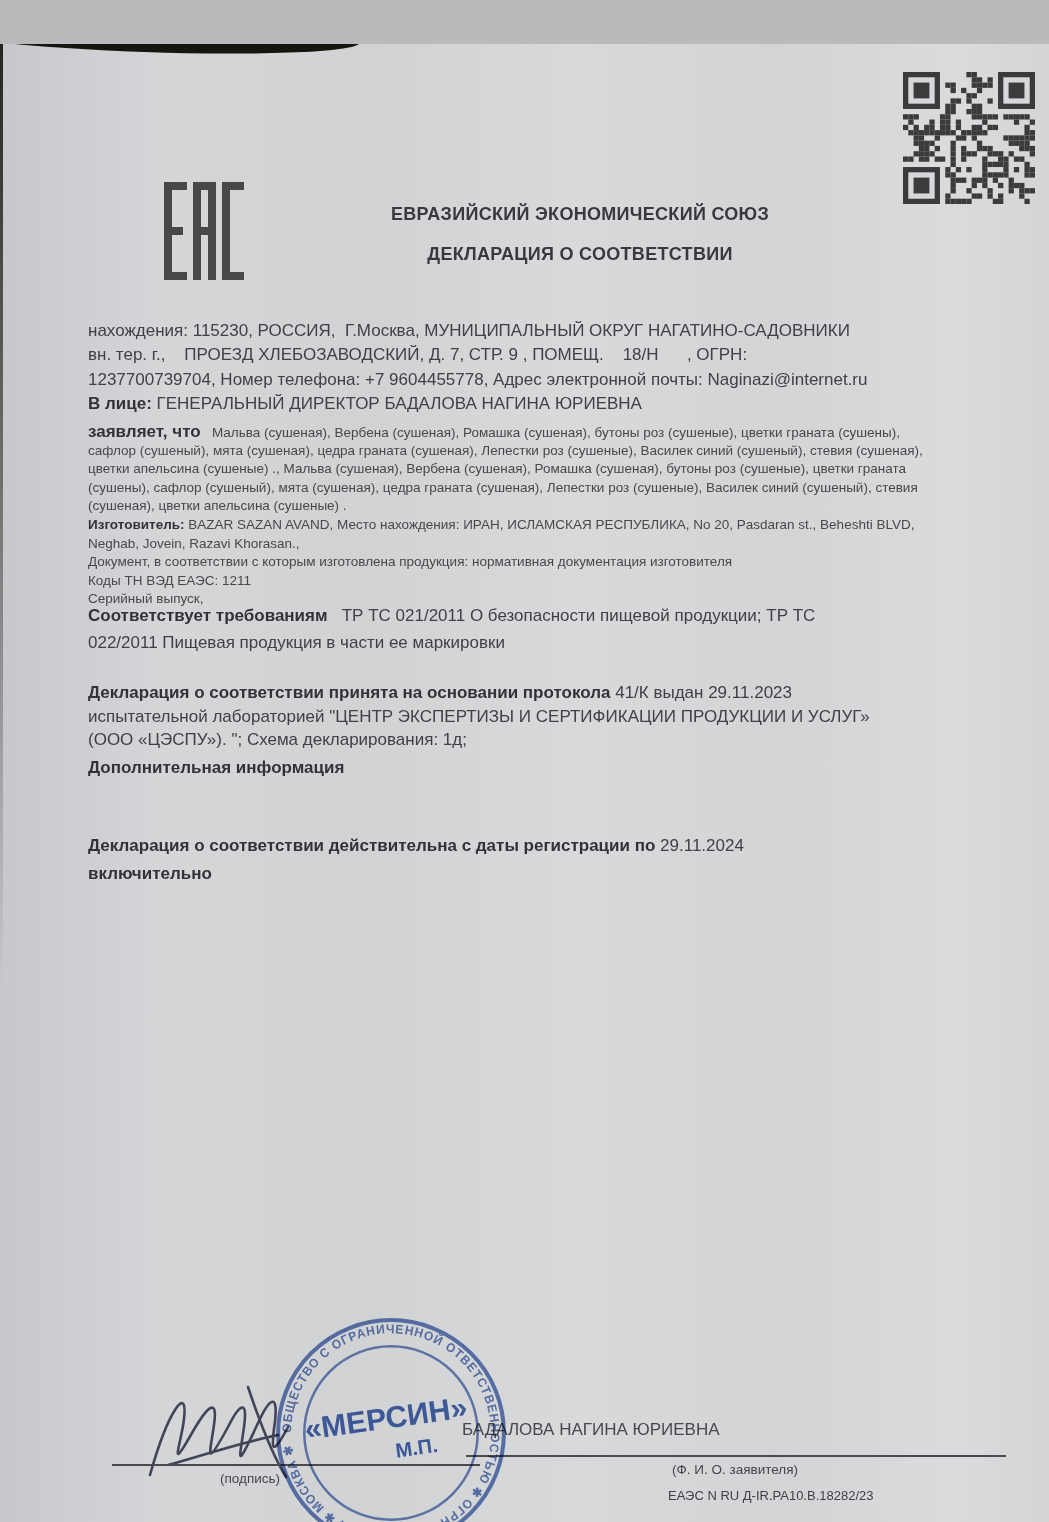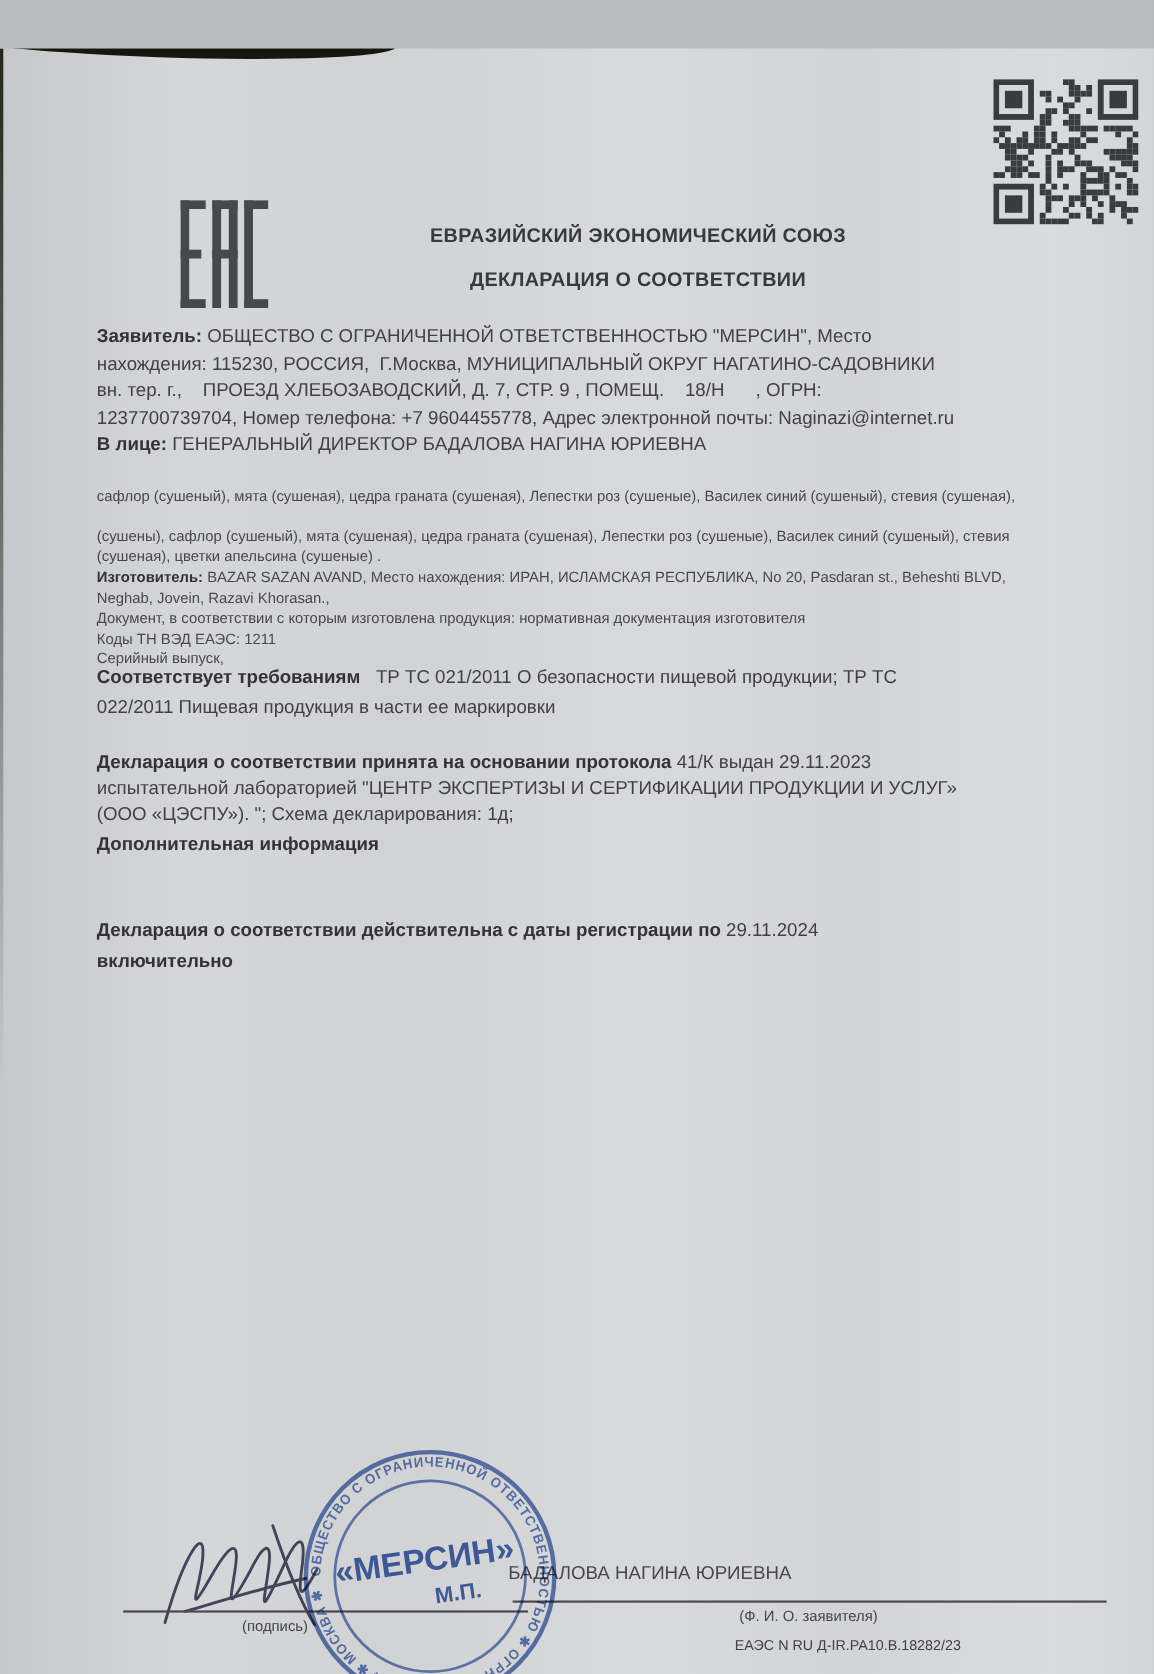--- a/index.html
+++ b/index.html
@@ -256,27 +256,28 @@
       <rect x="98.8" y="5.2" width="26" height="26" fill="#d7d8da"></rect>
       <rect x="104" y="10.4" width="15.600000000000001" height="15.600000000000001" fill="#3a3b3c"></rect>
       <rect x="0" y="93.60000000000001" width="36.4" height="36.4" fill="#3a3b3c"></rect>
       <rect x="5.2" y="98.8" width="26" height="26" fill="#d7d8da"></rect>
       <rect x="10.4" y="104" width="15.600000000000001" height="15.600000000000001" fill="#3a3b3c"></rect>
     </svg>
 
   <div class="title" style="top:160px">ЕВРАЗИЙСКИЙ ЭКОНОМИЧЕСКИЙ СОЮЗ</div>
   <div class="title" style="top:200px">ДЕКЛАРАЦИЯ О СООТВЕТСТВИИ</div>
 
-  <div class="line t17" style="top:250px"><b>Заявитель:</b><span> ОБЩЕСТВО С ОГРАНИЧЕННОЙ ОТВЕТСТВЕННОСТЬЮ "МЕРСИН", Место</span></div>
   <div class="line t17" style="top:275px"><span>нахождения: 115230, РОССИЯ,  Г.Москва, МУНИЦИПАЛЬНЫЙ ОКРУГ НАГАТИНО-САДОВНИКИ</span></div>
   <div class="line t17" style="top:299px"><span>вн. тер. г.,    ПРОЕЗД ХЛЕБОЗАВОДСКИЙ, Д. 7, СТР. 9 , ПОМЕЩ.    18/Н      , ОГРН:</span></div>
   <div class="line t17" style="top:324px"><span>1237700739704, Номер телефона: +7 9604455778, Адрес электронной почты: Naginazi@internet.ru</span></div>
   <div class="line t17" style="top:348px"><b>В лице:</b><span> ГЕНЕРАЛЬНЫЙ ДИРЕКТОР БАДАЛОВА НАГИНА ЮРИЕВНА</span></div>
 
+  <div class="line t13" style="top:379px;font-size:16px"><b style="font-size:17px">заявляет, что</b><span style="font-size:13.5px">   Мальва (сушеная), Вербена (сушеная), Ромашка (сушеная), бутоны роз (сушеные), цветки граната (сушены),</span></div>
   <div class="line t13" style="top:398px"><span>сафлор (сушеный), мята (сушеная), цедра граната (сушеная), Лепестки роз (сушеные), Василек синий (сушеный), стевия (сушеная),</span></div>
+  <div class="line t13" style="top:416px"><span>цветки апельсина (сушеные) ., Мальва (сушеная), Вербена (сушеная), Ромашка (сушеная), бутоны роз (сушеные), цветки граната</span></div>
   <div class="line t13" style="top:435px"><span>(сушены), сафлор (сушеный), мята (сушеная), цедра граната (сушеная), Лепестки роз (сушеные), Василек синий (сушеный), стевия</span></div>
   <div class="line t13" style="top:453px"><span>(сушеная), цветки апельсина (сушеные) .</span></div>
   <div class="line t13" style="top:472px"><b>Изготовитель:</b><span> BAZAR SAZAN AVAND, Место нахождения: ИРАН, ИСЛАМСКАЯ РЕСПУБЛИКА, No 20, Pasdaran st., Beheshti BLVD,</span></div>
   <div class="line t13" style="top:491px"><span>Neghab, Jovein, Razavi Khorasan.,</span></div>
   <div class="line t13" style="top:509px"><span>Документ, в соответствии с которым изготовлена продукция: нормативная документация изготовителя</span></div>
   <div class="line t13" style="top:528px"><span>Коды ТН ВЭД ЕАЭС: 1211</span></div>
   <div class="line t13" style="top:546px"><span>Серийный выпуск,</span></div>
 
   <div class="line t17" style="top:560px"><b>Соответствует требованиям</b><span>   ТР ТС 021/2011 О безопасности пищевой продукции; ТР ТС</span></div>
   <div class="line t17" style="top:587px"><span>022/2011 Пищевая продукция в части ее маркировки</span></div>

